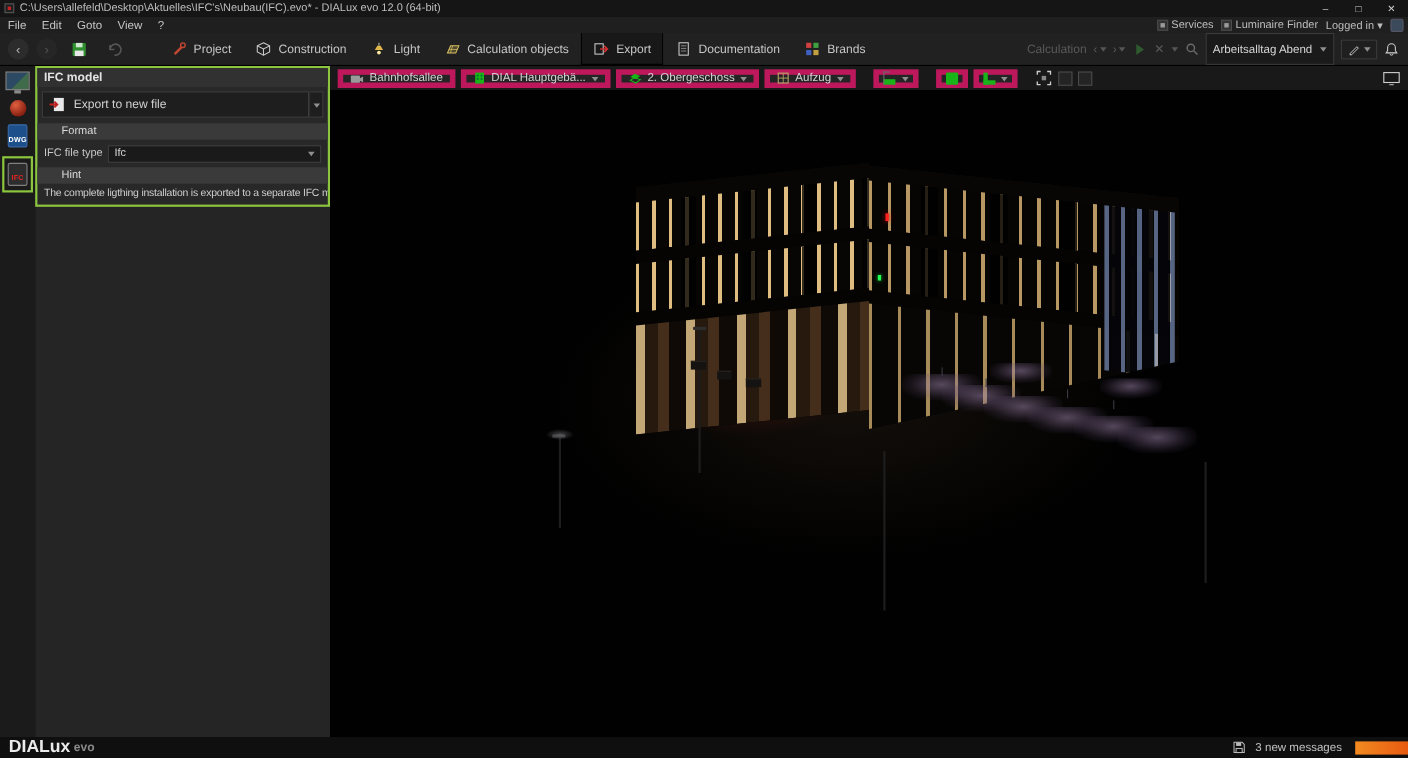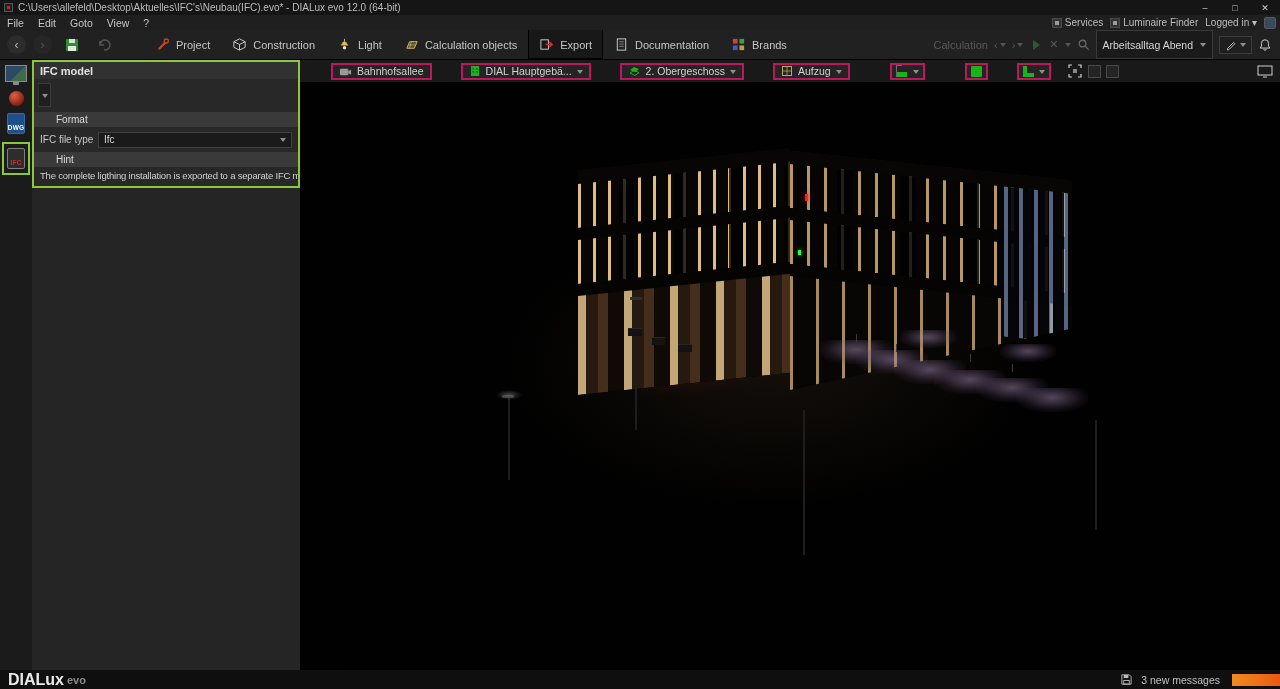--- a/index.html
+++ b/index.html
@@ -62,21 +62,21 @@
   .section-strip { height:15px; background:#3a3a3a; display:flex; align-items:center; padding-left:22px; font-size:10px; color:#dcdcdc; }
   .field-row { display:flex; align-items:center; height:19px; padding:0 6px; margin:3px 0; }
   .field-label { width:58px; font-size:10px; color:#c9c9c9; }
   .select { flex:1; height:16px; background:#1a1a1a; border:1px solid #404040; display:flex; align-items:center; padding:0 5px; font-size:10px; color:#d5d5d5; }
   .select .tri { margin-left:auto; }
   .hint-text { padding:3px 6px 5px 6px; font-size:9.5px; color:#cfcfcf; white-space:nowrap; overflow:hidden; letter-spacing:-0.2px; }
 
   
   .viewport { position:absolute; left:300px; top:60px; right:0; bottom:19px; background:#000; }
   .vtoolbar { position:absolute; left:0; top:0; right:0; height:22px; background:#191919; display:flex; align-items:center; gap:5px; padding:0 7px; }
-  .vbtn { display:flex; align-items:center; gap:5px; background:#242424; border:2px solid #be185d; height:17px; padding:0 6px; font-size:10.5px; color:#d2d2d2;margin-left:24px; }
+  .vbtn { display:flex; align-items:center; gap:5px; background:#242424; border:5px solid #be185d; height:17px; padding:0 6px; font-size:10.5px; color:#d2d2d2; }
   .vbtn.icon-only { padding:0 4px; }
   .vsep { width:6px; }
   .gsq { width:11px; height:11px; background:#18b418; border-radius:1px; }
   .gL { position:relative; width:11px; height:11px; }
   .gL::before { content:""; position:absolute; left:0; top:0; width:4px; height:11px; background:#18b418; }
   .gL::after { content:""; position:absolute; left:0; bottom:0; width:11px; height:4px; background:#18b418; }
   .gcorner { position:relative; width:12px; height:12px; }
   .gcorner::before { content:""; position:absolute; left:0; bottom:0; width:11px; height:5px; background:#18b418; }
   .gcorner::after { content:""; position:absolute; left:0; bottom:0; width:5px; height:11px; border:1px solid #6a6a6a; border-right:none; border-bottom:none; }
   .dimbox { width:13px; height:13px; border:1px solid #4a4a4a; background:#242424; }
@@ -293,20 +293,29 @@
     <span class="file-page ifc-page">
       <span>IFC</span>
     </span>
   </span>
 </div>
 
 <div class="panel-col">
   <div class="panel">
     <div class="panel-header">IFC model</div>
     <div class="export-row">
+      <div class="export-btn">
+        <span>
+          <svg width="16" height="16" viewBox="0 0 16 16">
+              <rect x="5" y="2" width="9" height="12" fill="#e8e8e8"></rect>
+              <path d="M1 8 h7 m-2.6 -2.6 L8 8 l-2.6 2.6" fill="none" stroke="#c02020" stroke-width="1.8"></path>
+            </svg>
+        </span>
+        <span>Export to new file</span>
+      </div>
       <div class="export-split">
         <span class="tri"></span>
       </div>
     </div>
     <div class="section-strip">Format</div>
     <div class="field-row">
       <span class="field-label">IFC file type</span>
       <div class="select">
         <span>Ifc</span>
         <span class="tri"></span>

